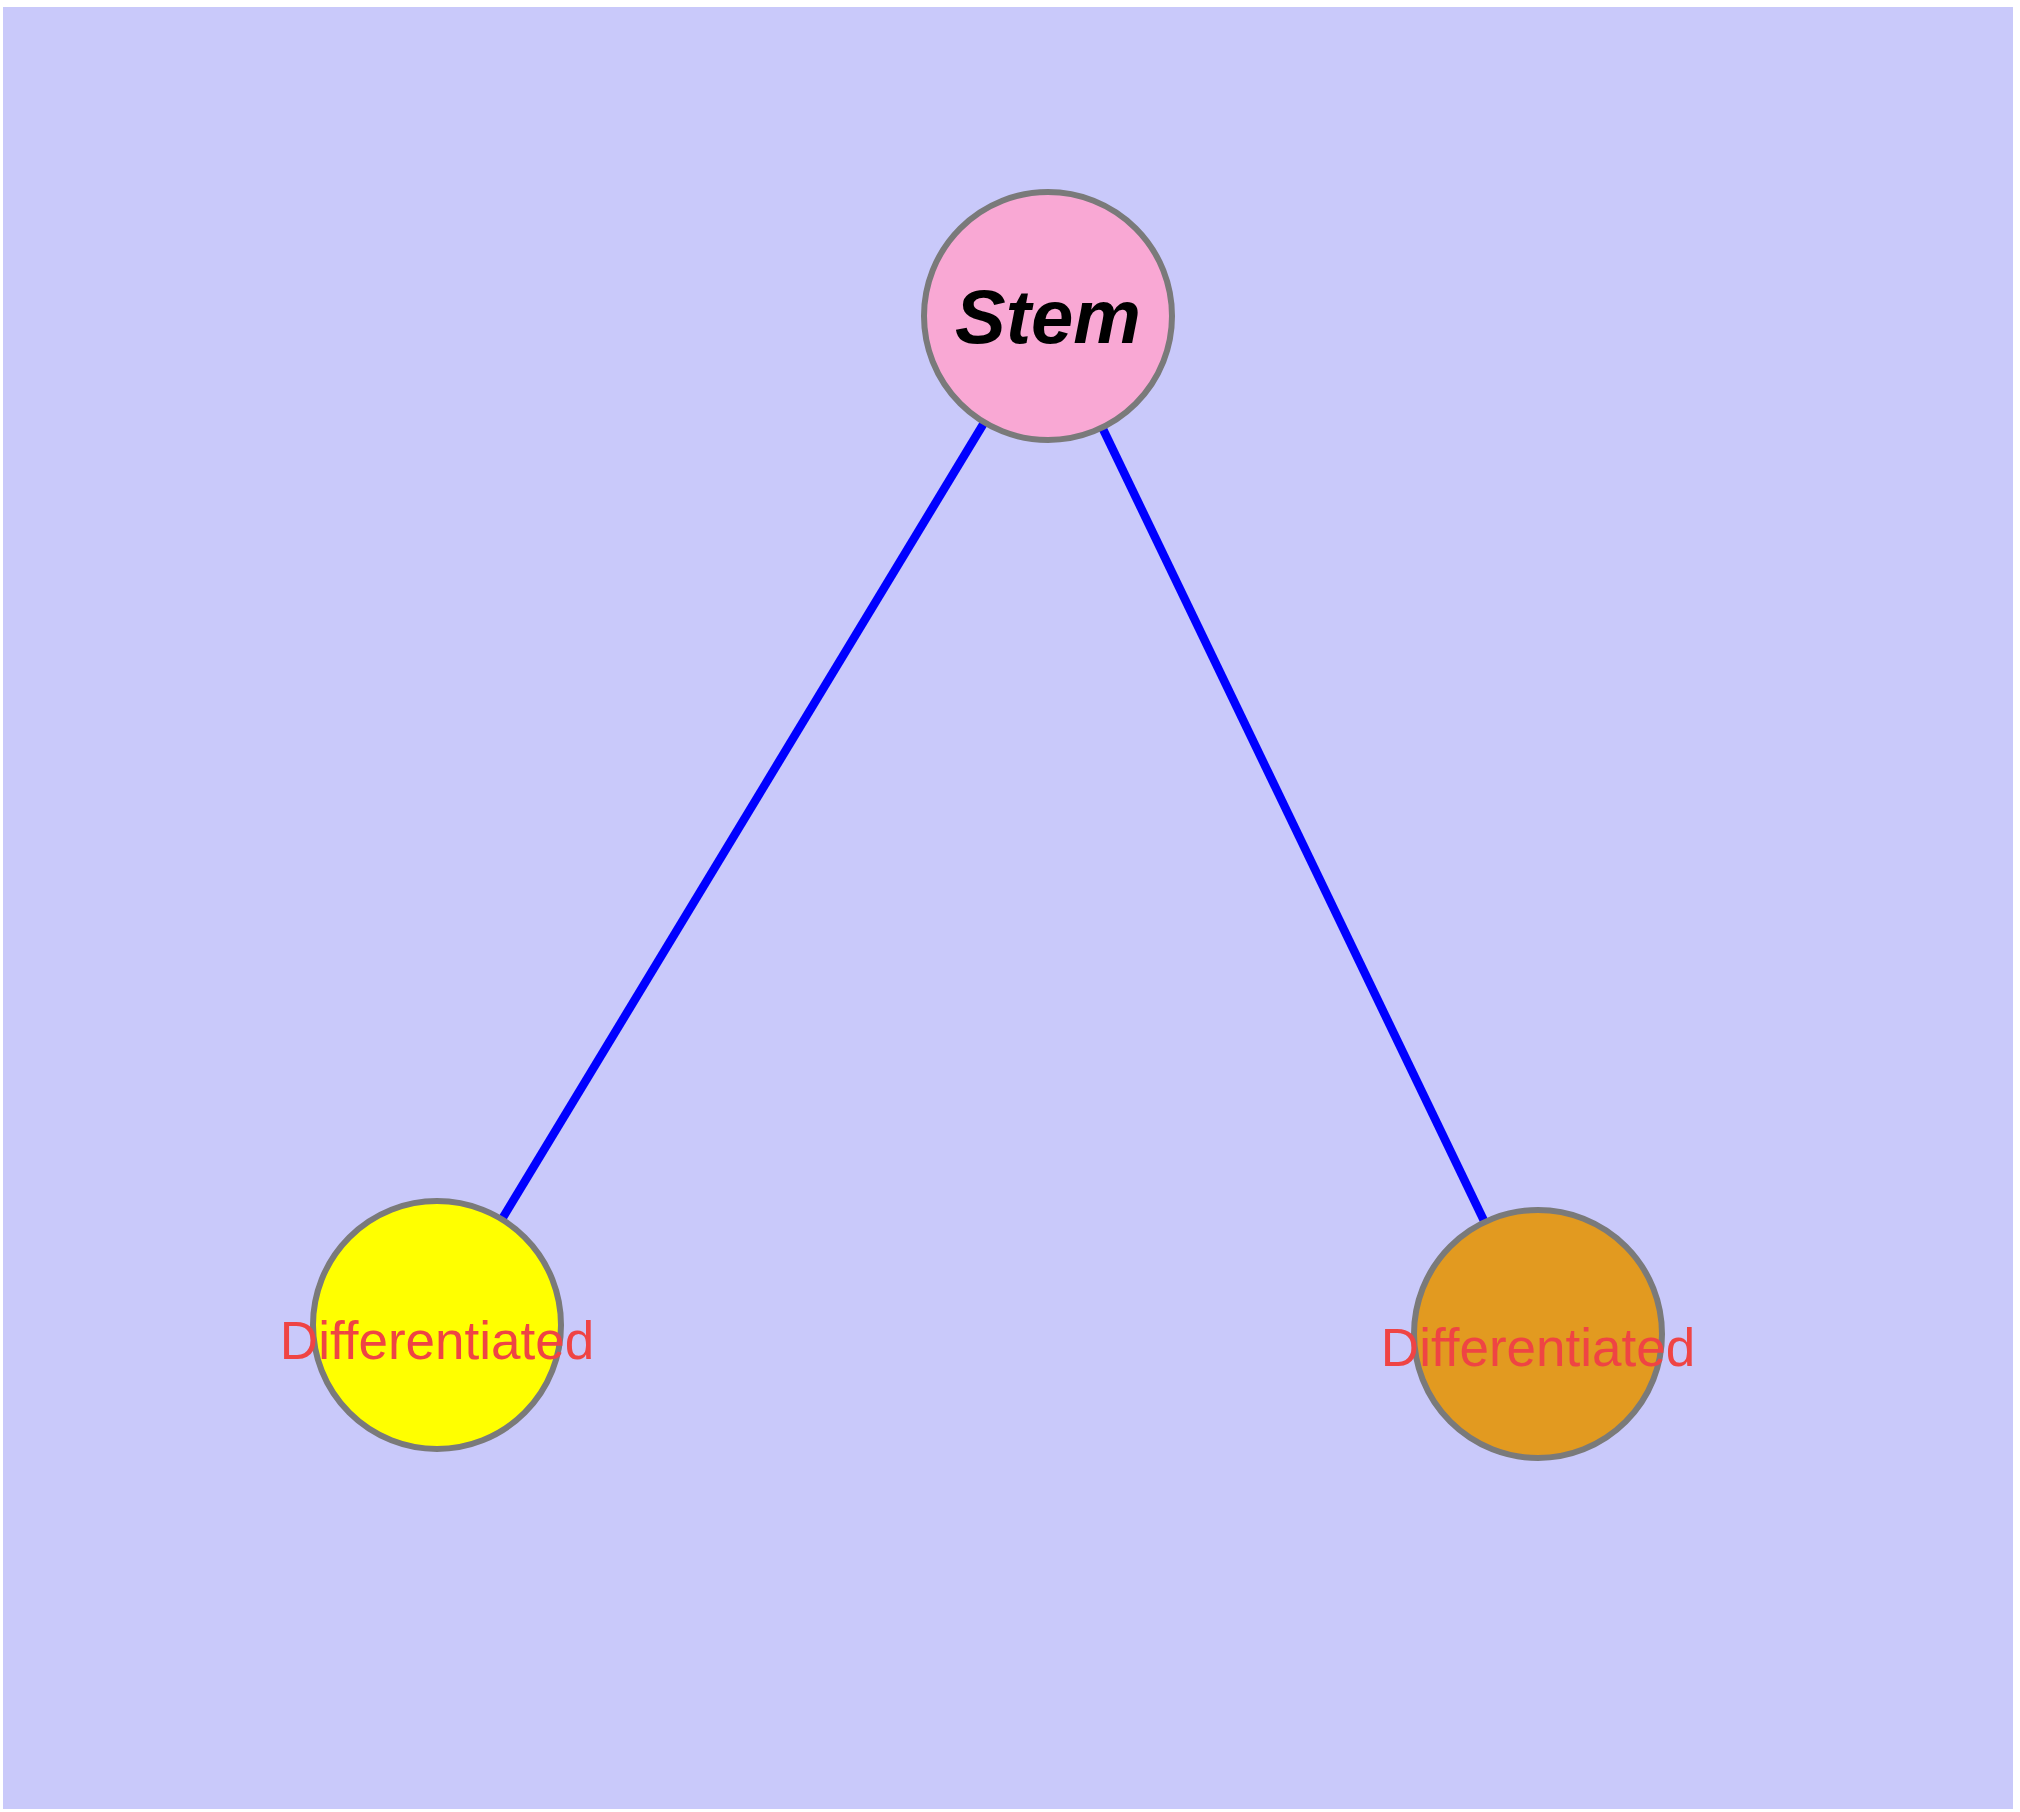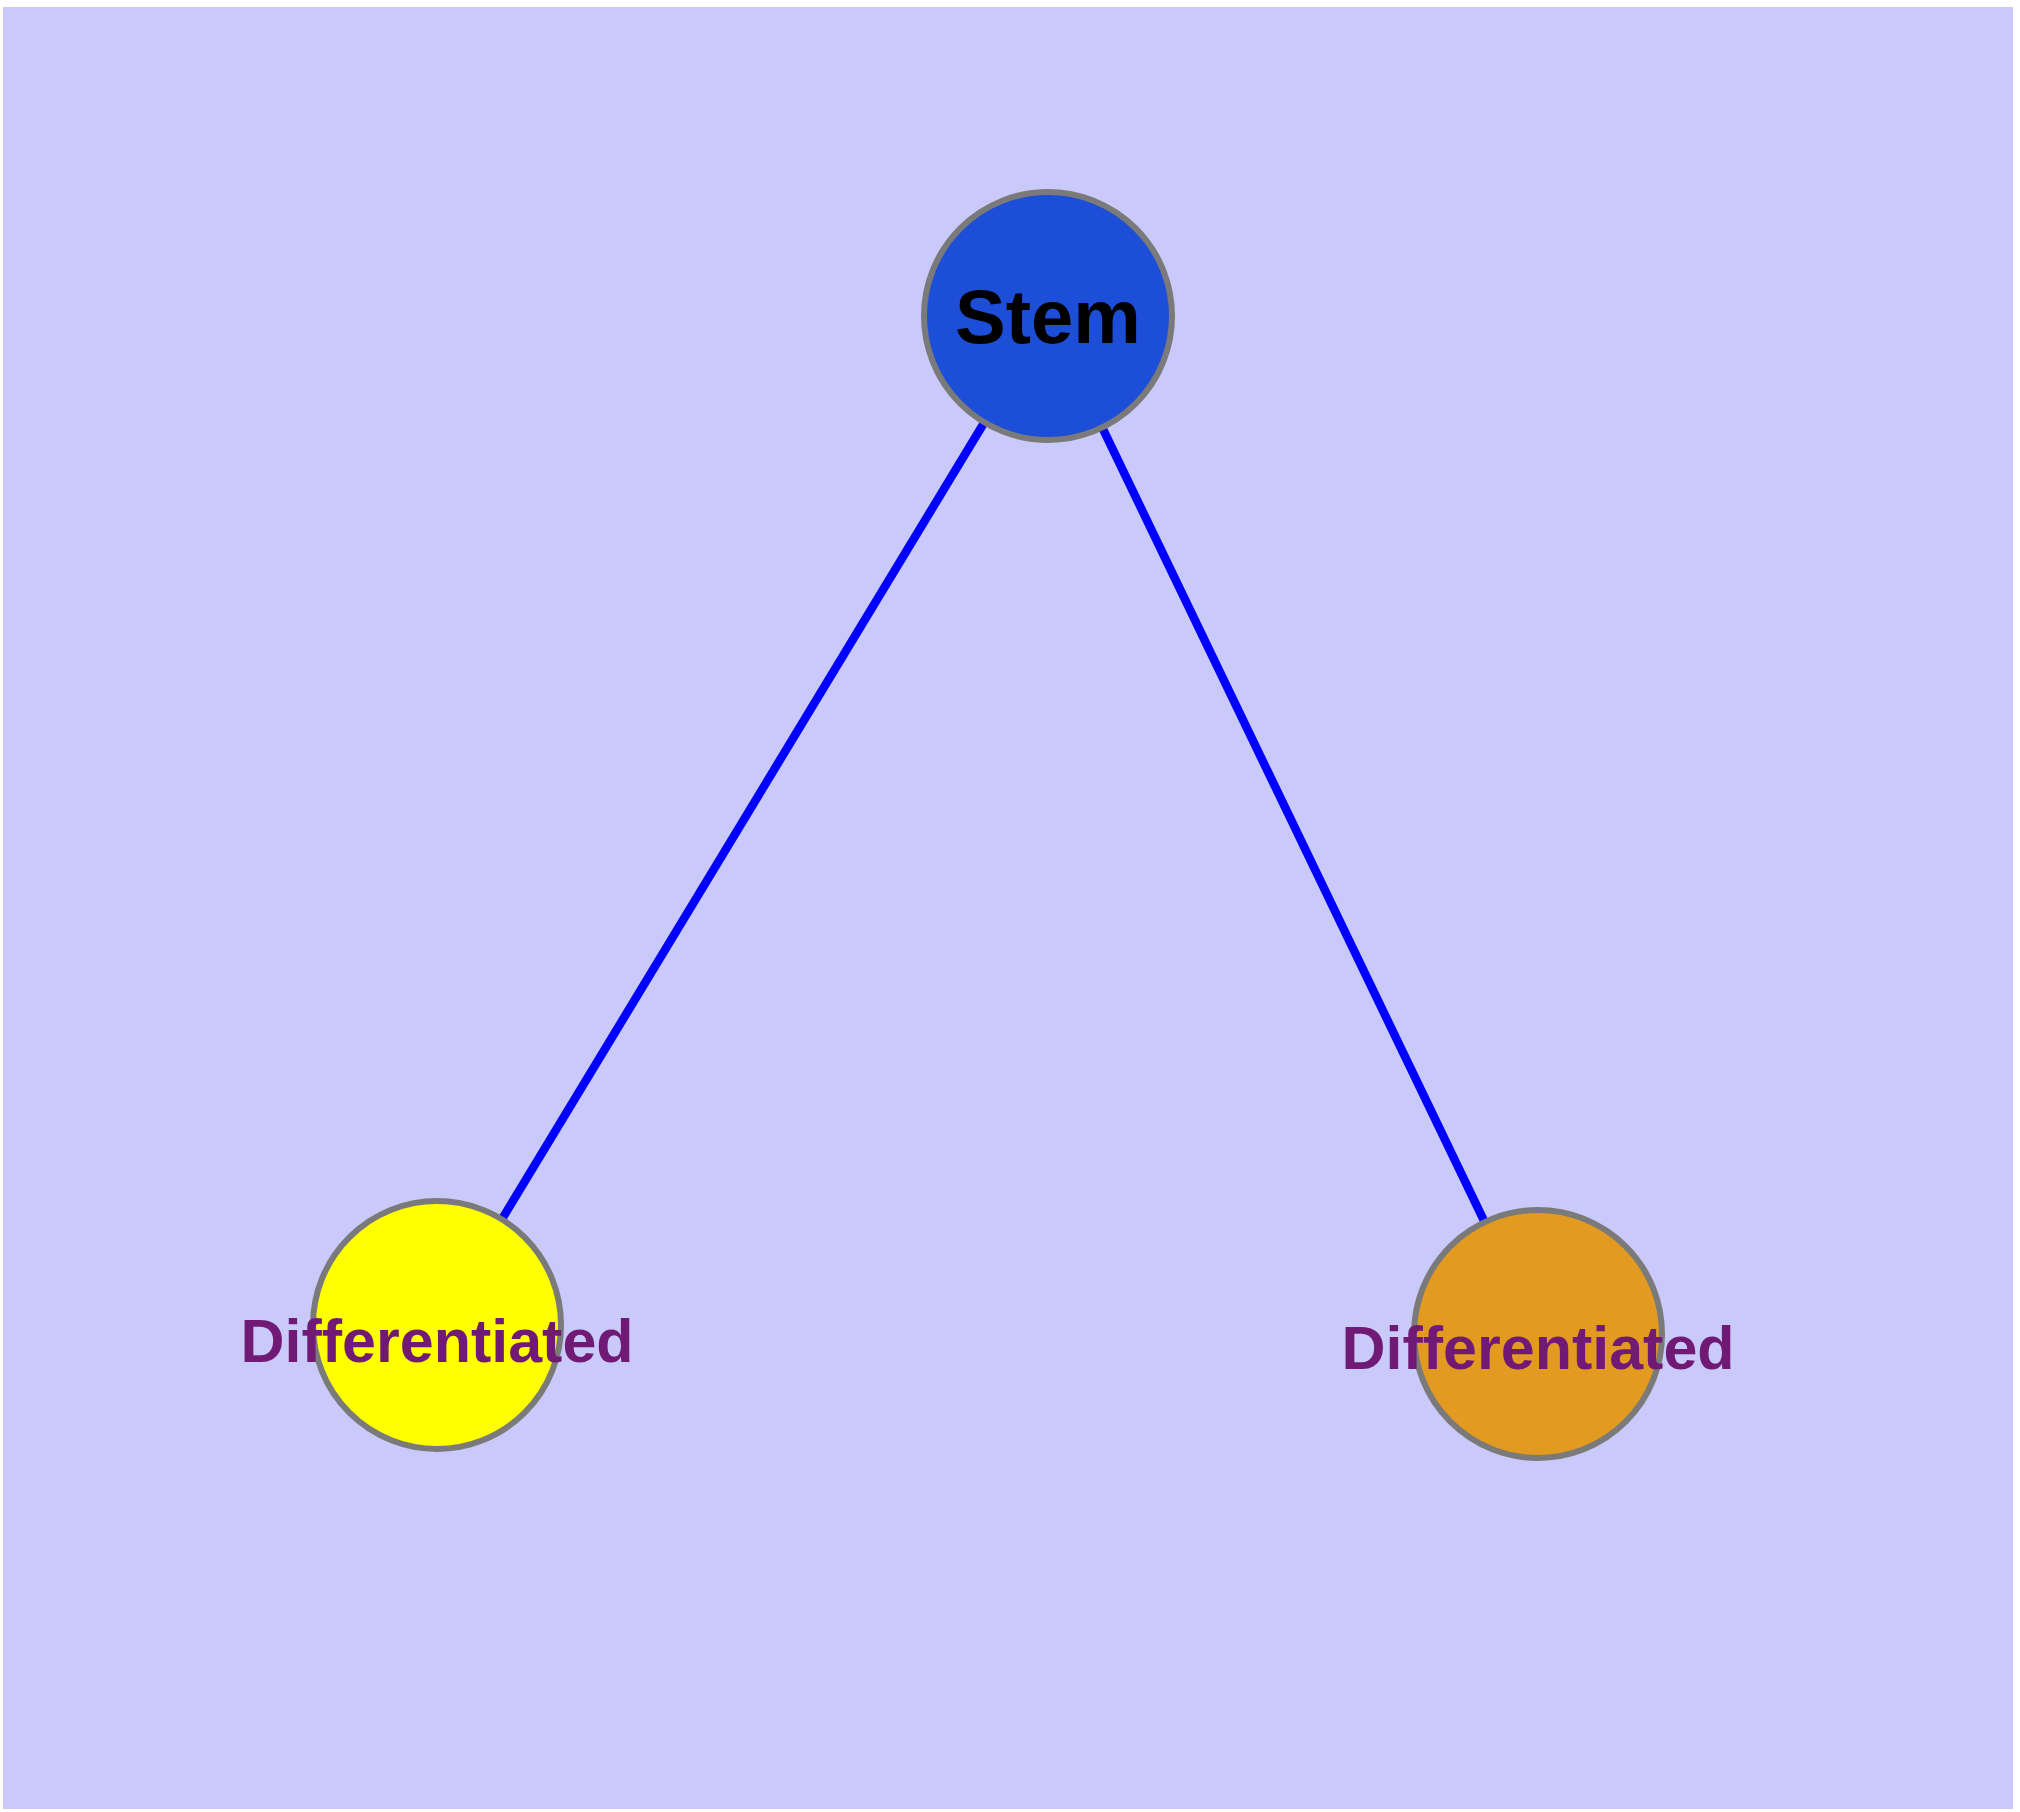--- a/index.html
+++ b/index.html
@@ -59,24 +59,24 @@
   .node-inner-label {
     font-size: 76px;
     font-weight: bold;
     color: #000000;
     white-space: nowrap;
   }
   .node-outer-label {
     position: absolute;
     transform: translate(-50%, -50%);
     text-align: center;
-    font-size: 61px;
+    font-size: 53px;
     line-height: 102px;
-    font-weight: bold;
-    color: #701a75;
+    font-weight: normal;
+    color: #ef4444;
     white-space: nowrap;
   }
   .label-a {
     left: 437px;
     top: 1341px;
   }
   .label-b {
     left: 1538px;
     top: 1348px;
   }
@@ -89,21 +89,21 @@
 
 <div id="stage">
 
   <div class="canvas" style="background: rgb(201, 201, 250);"></div>
 
   <svg class="edges-svg" viewBox="0 0 2384 2138">
     <line x1="1237" y1="373" x2="516" y2="1564" stroke-width="10" stroke="#0000FF"></line>
     <line x1="1237" y1="373" x2="1815" y2="1574" stroke-width="10" stroke="#0000FF"></line>
   </svg>
 
-  <div class="node node-stem" style="background: #1d4ed8;">
+  <div class="node node-stem" style="background: #f9a8d4; font-style: italic;">
     <span class="node-inner-label">Stem</span>
   </div>
 
   <div class="node node-a" style="background: rgb(255, 255, 0);"></div>
 
   <div class="node node-b" style="background: rgb(226, 154, 32);"></div>
 
   <div class="node-outer-label label-a">
     <span class="label-line">Differentiated</span>
   </div>

